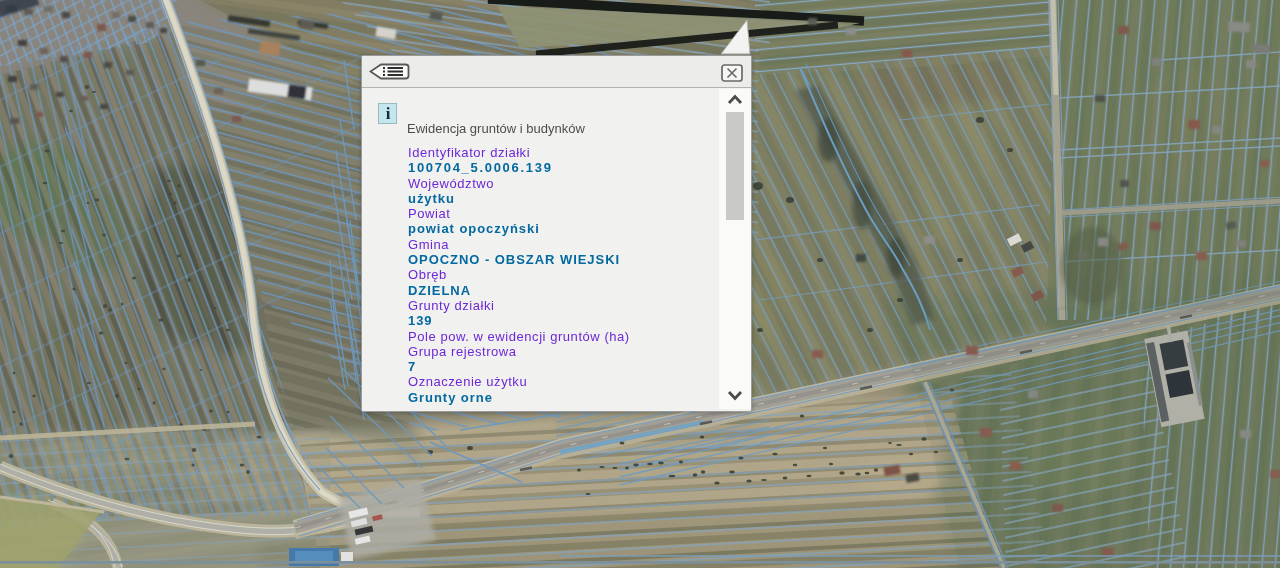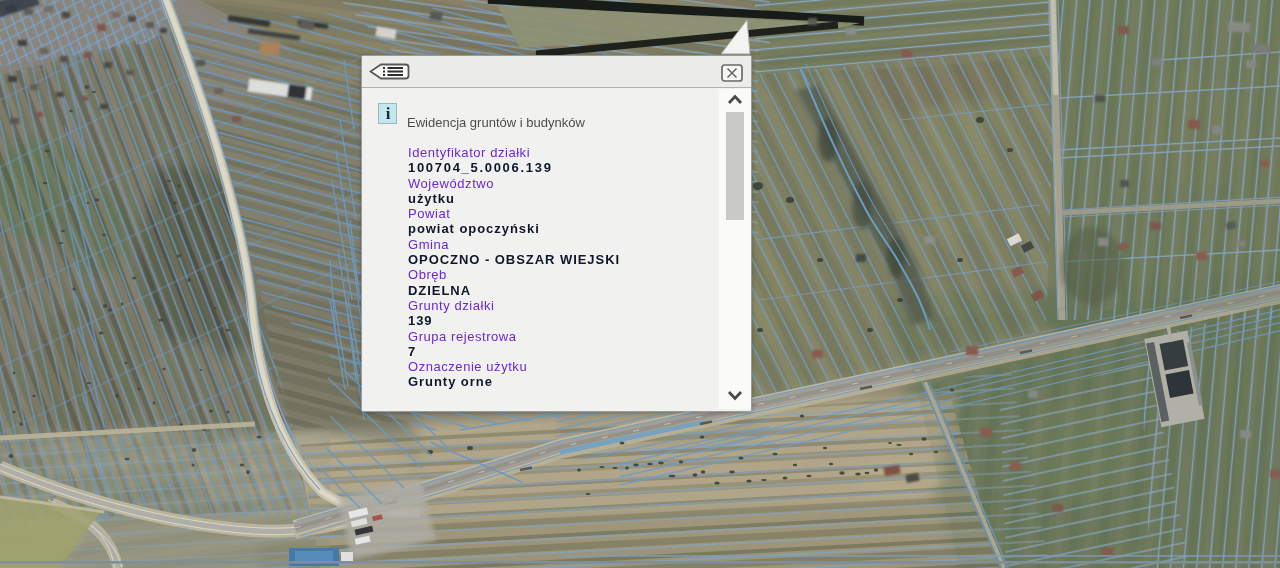--- a/index.html
+++ b/index.html
@@ -2,21 +2,21 @@
 <html><head>
 <meta charset="utf-8">
 <style>
 html,body{margin:0;padding:0;}
 #wrap{position:relative;width:1280px;height:568px;overflow:hidden;font-family:"Liberation Sans",sans-serif;background:#8b8361;}
 #map{position:absolute;left:0;top:0;filter:saturate(.74) brightness(1.01) blur(.3px);}
 #panel{position:absolute;left:361px;top:55px;width:389px;height:355px;background:#f1f1ef;border:1px solid #9a9a9a;border-radius:2px;box-shadow:0 1px 4px rgba(0,0,0,.25);overflow:hidden;}
 #phead{position:absolute;left:0;top:0;right:0;height:31px;background:#ececea;border-bottom:1px solid #b2b2b2;}
 #ptitle{position:absolute;left:15px;top:47px;width:360px;height:22px;}
 .lbl{color:#6d28d9;letter-spacing:.55px;}
-.val{font-weight:bold;color:#0f172a;letter-spacing:.95px;}
+.val{font-weight:bold;color:#0369a1;letter-spacing:.95px;}
 .vid{letter-spacing:1.7px;}
 #ptext{position:absolute;left:46px;top:89px;width:340px;font-size:13px;line-height:15.3px;color:#3f3f3f;}
 </style>
 </head>
 <body>
 <div id="wrap">
 <svg id="map" width="1280" height="568" viewBox="0 0 1280 568">
 <defs>
 <filter id="b6" x="-15%" y="-15%" width="130%" height="130%">
           <feGaussianBlur stdDeviation="6"></feGaussianBlur>
@@ -498,35 +498,36 @@
   <svg width="24" height="20" style="position:absolute;right:6px;top:7.5px;">
     <rect x="1" y="1" width="20" height="16" rx="2.5" fill="#f6f6f4" stroke="#686868" stroke-width="1.7"></rect>
     <path d="M6.5,4.5 L15.5,13.5 M15.5,4.5 L6.5,13.5" stroke="#686868" stroke-width="1.6"></path>
   </svg>
 </div>
 <div id="ptitle">
   <svg width="20" height="21" style="position:absolute;left:1px;top:0px;">
     <rect x="0.5" y="0.5" width="18" height="20" fill="#c5e6ef" stroke="#9ab8c0" stroke-width="1"></rect>
     <text x="10" y="16" font-family="Liberation Serif,serif" font-size="17" font-weight="bold" fill="#12303c" text-anchor="middle">i</text>
   </svg>
-  <div style="position:absolute;left:30px;top:12px;font-size:13px;color:#4d4d4d;">Ewidencja gruntów i budynków</div>
+  <div style="position:absolute;left:30px;top:18px;font-size:13px;color:#4d4d4d;">Ewidencja gruntów i budynków</div>
 </div>
 <div id="ptext">
 <div class="lbl">Identyfikator działki</div>
 <div class="val vid">100704_5.0006.139</div>
 <div class="lbl">Województwo</div>
 <div class="val">użytku</div>
 <div class="lbl">Powiat</div>
 <div class="val">powiat opoczyński</div>
 <div class="lbl">Gmina</div>
 <div class="val">OPOCZNO - OBSZAR WIEJSKI</div>
 <div class="lbl">Obręb</div>
 <div class="val">DZIELNA</div>
 <div class="lbl">Grunty działki</div>
 <div class="val">139</div>
+<div class="lbl">Pole pow. w ewidencji gruntów (ha)</div>
 <div class="lbl">Grupa rejestrowa</div>
 <div class="val">7</div>
 <div class="lbl">Oznaczenie użytku</div>
 <div class="val">Grunty orne</div>
 </div>
 <svg width="36" height="355" style="position:absolute;right:0;top:0;">
 <rect x="4" y="33" width="32" height="320" fill="#fafaf8"></rect>
 <rect x="11" y="56" width="18" height="108" fill="#c9c9c7"></rect>
 <path d="M14,47 L20,40.5 L26,47" fill="none" stroke="#4a4a4a" stroke-width="2.8"></path>
 <path d="M14,336 L20,342.5 L26,336" fill="none" stroke="#4a4a4a" stroke-width="2.8"></path>

